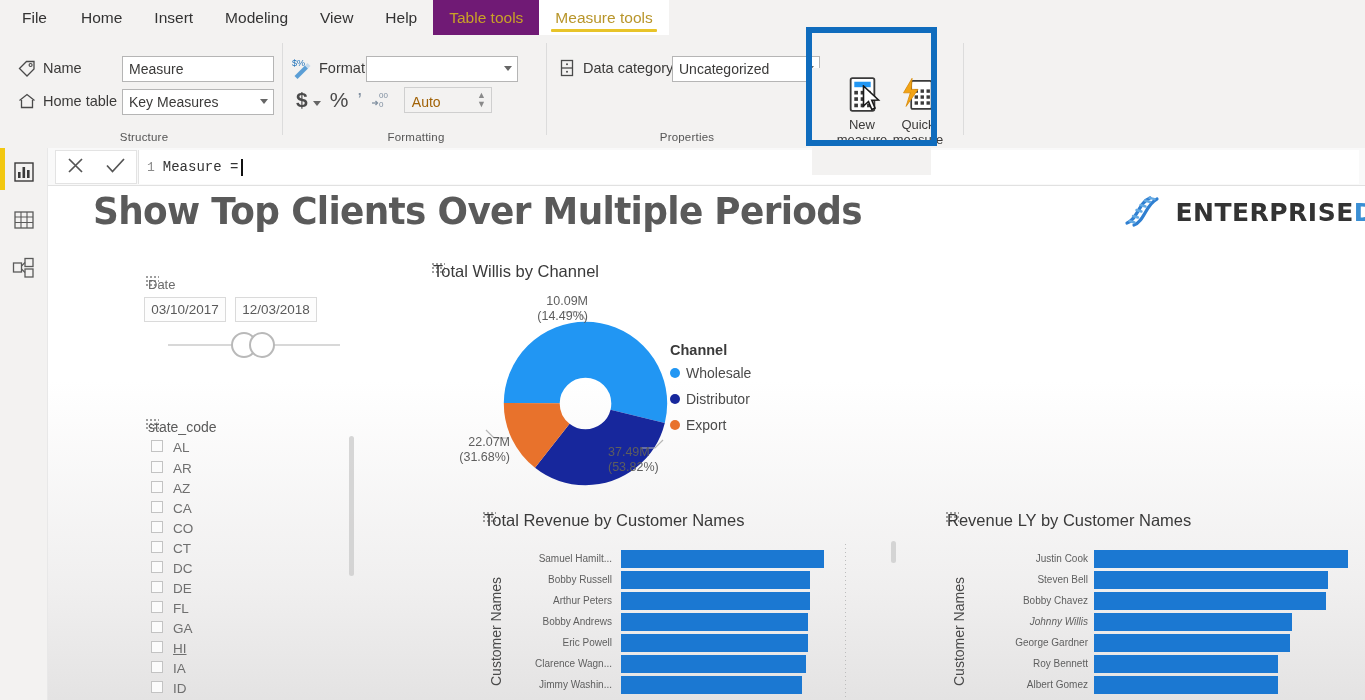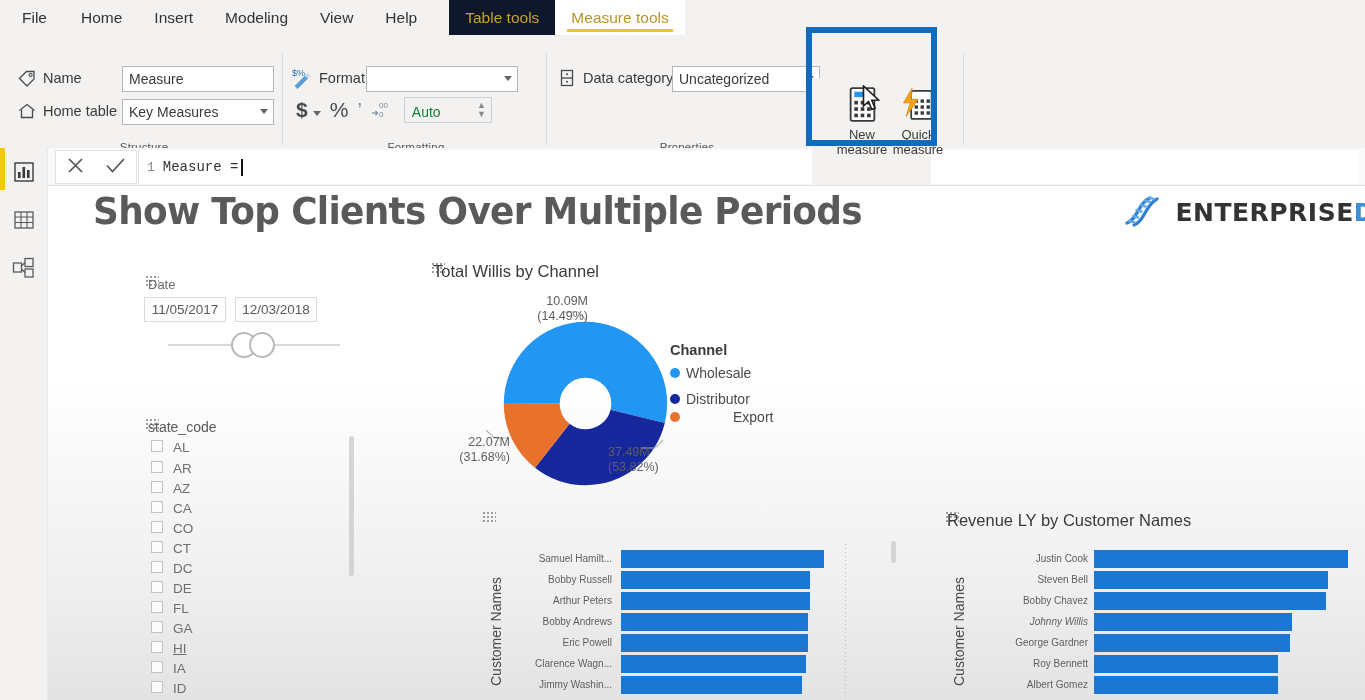--- a/index.html
+++ b/index.html
@@ -21,28 +21,28 @@
     display: flex; align-items: center;
   }
   .tab {
     position: relative; height: 35px; line-height: 35px;
     padding: 0 16px; font-size: 15.5px; color: #333333;
     white-space: nowrap; cursor: default;
   }
   .tab.file { padding-left: 22px; padding-right: 18px; }
   .tab.tools { color: #c9a227; }
   .tab.tools.active { color: #b8952a; background: #ffffff; }
-  .tab.tools.sel { background: #0f172a; margin-left: 16px; }
+  .tab.tools.sel { background: #701a75; }
   .tab-underline {
     position: absolute; left: 12px; right: 12px; bottom: 3px;
     height: 3px; background: #e8c429; border-radius: 1px;
   }
 
   .ribbon-body {
-    position: absolute; left: 0; top: 45px; width: 1216px; height: 113px;
+    position: absolute; left: 0; top: 35px; width: 1216px; height: 113px;
     background: #f3f2f1;
   }
   .rgroup { position: absolute; top: 0; height: 113px; }
   .rgroup .glabel {
     position: absolute; bottom: 5px; left: 0; width: 100%;
     text-align: center; font-size: 11.5px; color: #555; letter-spacing: .2px;
   }
   .rsep {
     position: absolute; top: 8px; width: 1px; height: 92px; background: #dcdcdc;
   }
@@ -73,21 +73,21 @@
   .fmt-icons .small-caret {
     width: 0; height: 0; border-left: 4px solid transparent;
     border-right: 4px solid transparent; border-top: 5px solid #666;
     margin-left: -4px; margin-top: 6px;
   }
   .dec-icon { font-size: 11px; color: #8a8a8a; line-height: 1; text-align: center; }
   .spinbox {
     border: 1px solid #cfcfcf; background: #f3f2f1; width: 88px; height: 26px;
     position: relative; margin-left: 4px;
   }
-  .spinbox .ph { font-size: 14px; color: #15803d; padding: 3px 0 0 7px; }
+  .spinbox .ph { font-size: 14px; color: #a16207; padding: 3px 0 0 7px; }
   .spinbox .arrows {
     position: absolute; right: 5px; top: 3px; font-size: 9px; color: #8a8a8a;
     line-height: 9px;
   }
 
   
   .calcbtn {
     position: absolute; width: 64px; text-align: center; cursor: default;
   }
   .calcbtn .cicon { height: 46px; display: flex; align-items: center; justify-content: center; }
@@ -480,21 +480,21 @@
           </g>
         </svg>
       </span>
       <span class="logo-text">
         <span>ENTERPRISE</span><span class="blue">D</span>
       </span>
     </div>
 
     <div class="vis-handle" style="left:97px; top:89px;"></div>
     <div class="slicer-label" style="left:100px; top:91px;">Date</div>
-    <div class="date-box" style="left:96px; top:111px;">11/05/2017</div>
+    <div class="date-box" style="left:96px; top:111px;">03/10/2017</div>
     <div class="date-box" style="left:187px; top:111px;">12/03/2018</div>
     <div class="slider-track" style="left:120px; top:158px; width:172px;"></div>
     <div class="slider-handle" style="left:183px; top:146px;"></div>
     <div class="slider-handle" style="left:201px; top:146px;"></div>
 
     <div class="vis-handle" style="left:97px; top:232px;"></div>
     <div class="slicer-label" style="left:100px; top:233px; font-size:14px; color:#5a5a5a;">state_code</div>
 
     <div class="sc-row" style="left:103px; top:254px;">
       <span class="sc-box"></span>
@@ -583,26 +583,27 @@
 
     <div class="legend-title" style="left:622px; top:156px;">Channel</div>
     <div class="legend-row" style="left:622px; top:179px;">
       <span class="legend-dot" style="background:#2196f3;"></span>
       <span>Wholesale</span>
     </div>
     <div class="legend-row" style="left:622px; top:205px;">
       <span class="legend-dot" style="background:#17279c;"></span>
       <span>Distributor</span>
     </div>
-    <div class="legend-row" style="left:622px; top:223px;gap:47px;">
+    <div class="legend-row" style="left:622px; top:231px;">
       <span class="legend-dot" style="background:#e8722c;"></span>
       <span>Export</span>
     </div>
 
     <div class="vis-handle" style="left:434px; top:325px;"></div>
+    <div class="vis-title" style="left:436px; top:325px;">Total Revenue by Customer Names</div>
 
     <div class="axis-title" style="left:440px; top:500px;">Customer Names</div>
 
     <div class="gridline" style="left:797px; top:358px; height:156px;"></div>
 
     <div class="bar-label" style="left:400px; top:365px; width:164px;">Samuel Hamilt...</div>
     <div class="bar" style="left:573px; top:364px; width:203px;"></div>
 
     <div class="bar-label" style="left:400px; top:386px; width:164px;">Bobby Russell</div>
     <div class="bar" style="left:573px; top:385px; width:189px;"></div>

